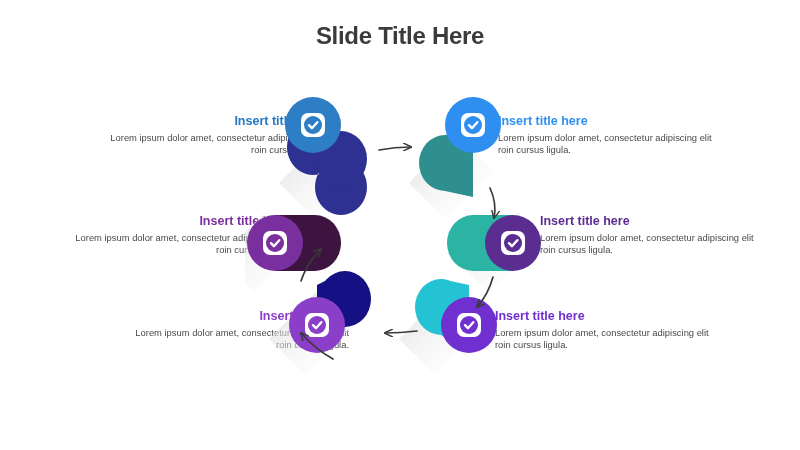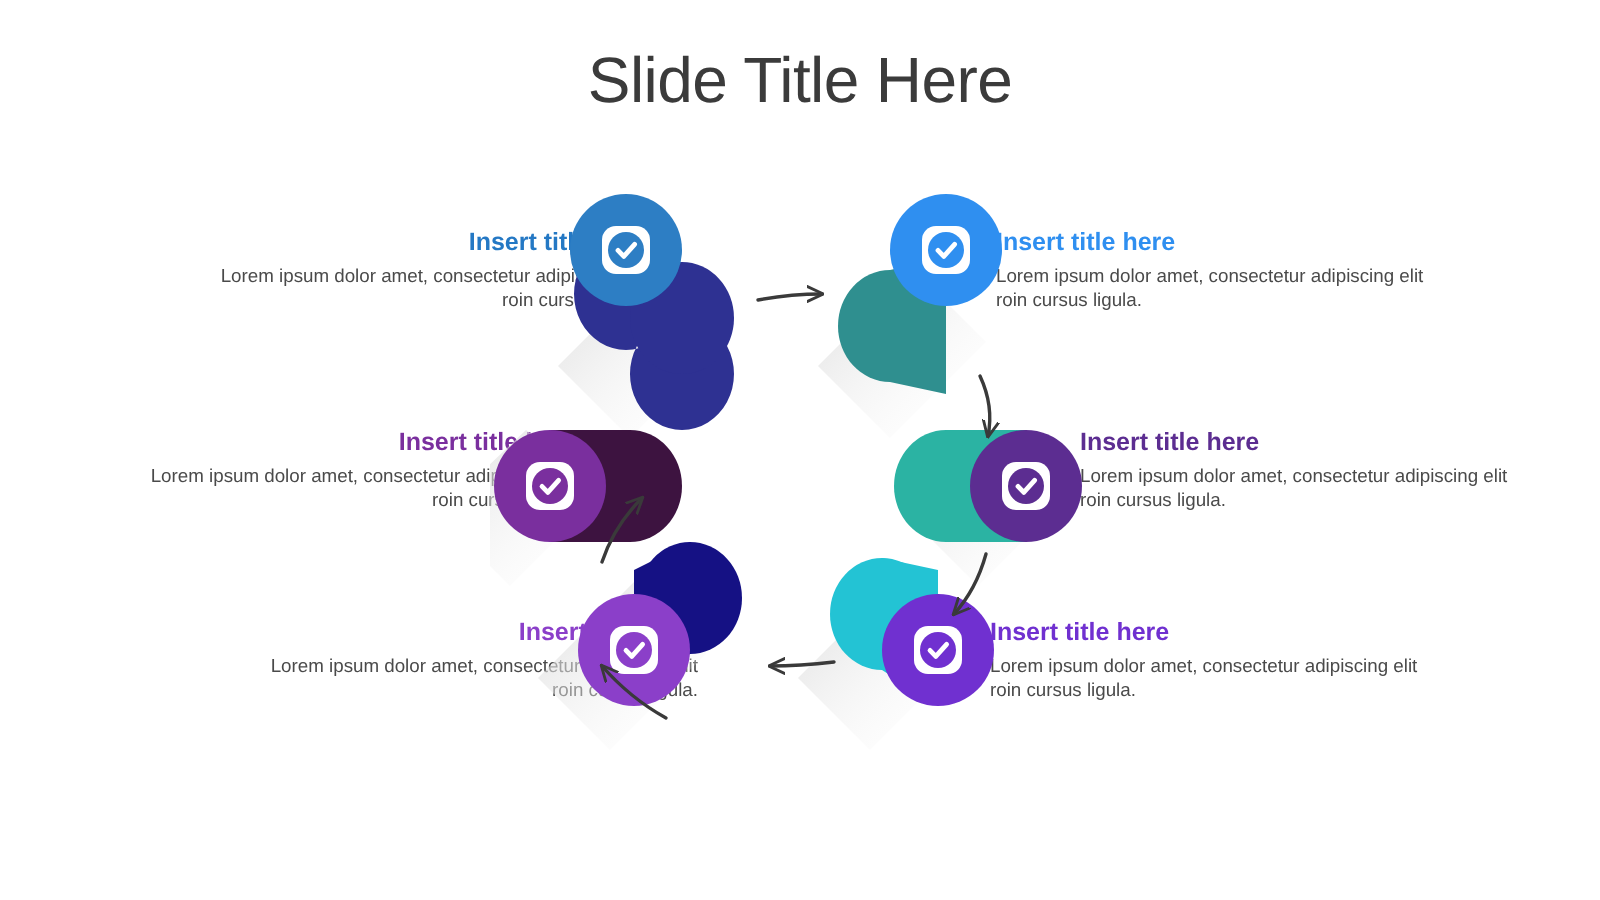--- a/index.html
+++ b/index.html
@@ -5,21 +5,21 @@
   html,body{margin:0;padding:0;}
   body{
     width:800px;height:450px;background:#ffffff;overflow:hidden;
     font-family:"Liberation Sans", sans-serif;
     position:relative;
   }
   #slide{position:absolute;left:0;top:0;width:800px;height:450px;}
 
   .title{
     position:absolute;left:0;top:22px;width:800px;text-align:center;
-    font-size:32px;font-weight:normal;color:#3b3b3b;letter-spacing:-0.3px;
+    font-size:24px;font-weight:bold;color:#3b3b3b;letter-spacing:-0.3px;
   }
 
   
   .tblock{position:absolute;width:214px;}
   .tblock .t-title{font-size:12.5px;font-weight:bold;line-height:15px;margin-bottom:3px;}
   .tblock .t-body{font-size:9.4px;color:#4a4a4a;line-height:12.4px;}
   .ta-right{text-align:right;}
   .ta-left{text-align:left;}
 
   .tb1{left:110px;top:114px;}

